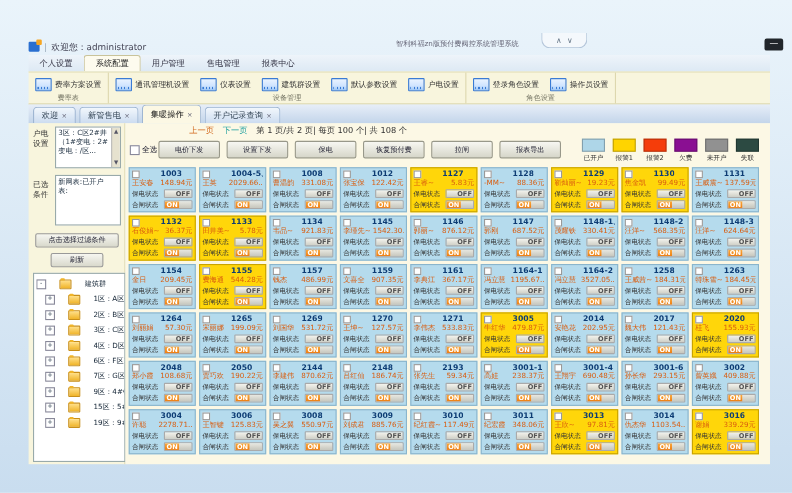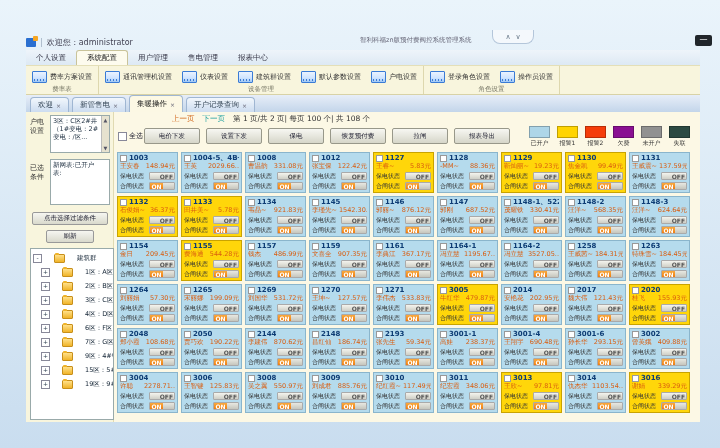--- a/index.html
+++ b/index.html
@@ -75,21 +75,21 @@
   .act-btn{min-width:42px;height:14px;background:linear-gradient(#f7f7f2,#d6d6c9);border:1px solid #98988a;
            border-radius:2px;font-size:6.5px;color:#223;display:flex;align-items:center;justify-content:center;padding:0 6px;}
   #legend{position:absolute;right:10px;top:14px;display:flex;gap:7px;}
   .leg{display:flex;flex-direction:column;align-items:center;gap:1px;}
   .leg .sw{width:19px;height:10px;border:1px solid rgba(0,0,0,.25);}
   .leg .ll{font-size:6px;color:#333;}
 
   
   .card{position:absolute;width:61px;height:41px;border:1px solid #8ab5cc;background:#b5dbed;padding:1px 2px;box-sizing:border-box;}
   .card.warn1{background:#ffd60a;border-color:#c9a300;}
-  .chead{display:flex;align-items:center;gap:2px;height:8px;}
+  .chead{display:flex;align-items:center;gap:19px;height:8px;}
   .cb2{width:5px;height:5px;background:#fff;border:1px solid #999;flex:none;}
   .room{font-weight:bold;color:#0d3c74;font-size:7px;white-space:nowrap;overflow:hidden;}
   .cname{display:flex;justify-content:space-between;color:#d95d10;font-size:6.5px;height:9px;line-height:9px;
          white-space:nowrap;overflow:hidden;gap:2px;}
   .crow{display:flex;justify-content:space-between;align-items:center;height:10px;}
   .clab{color:#333;font-size:6px;white-space:nowrap;}
   .tg{width:26px;height:8px;border:1px solid #aaa;background:linear-gradient(#f4f4ee,#cfcfc6);display:flex;
       align-items:stretch;border-radius:1px;box-sizing:border-box;overflow:hidden;}
   .tg.off i{margin-left:auto;padding-right:1px;font-style:normal;font-weight:bold;color:#555;font-size:6px;line-height:7px;}
   .tg.on b{width:13px;background:linear-gradient(#f8a93e,#ee7d12);color:#fff;text-align:center;font-size:6px;line-height:7px;}

